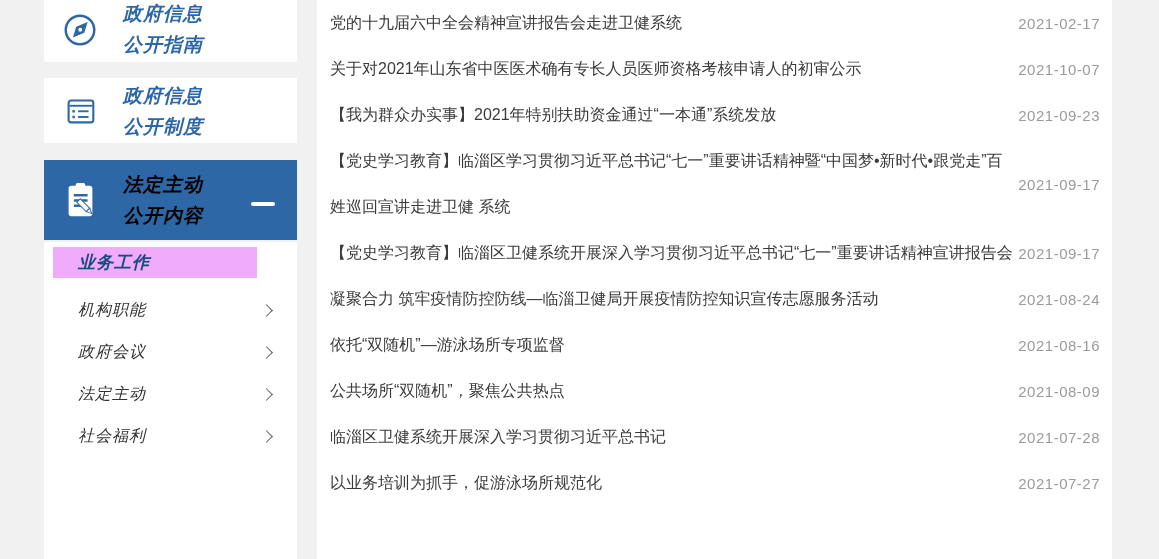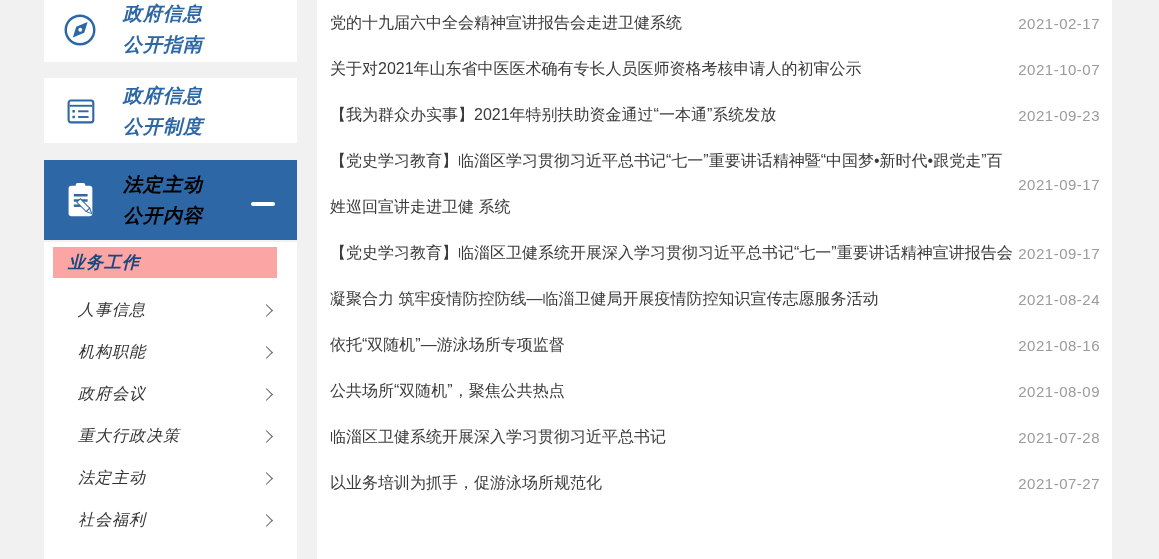--- a/index.html
+++ b/index.html
@@ -34,22 +34,22 @@
   .collapse-dash {
     position:absolute; right:22px; top:42px; width:24px; height:4px;
     background:#ffffff; border-radius:2px;
   }
 
   #submenu {
     position:absolute; top:242px; left:0; width:253px; height:317px;
     background:#ffffff; overflow:hidden;
   }
   .active-row {
-    margin:5px 0 0 9px; width:224px; height:31px; background:#fca5a5;
-    display:flex; align-items:center; padding-left:15px;
+    margin:5px 0 0 9px; width:204px; height:31px; background:#f0abfc;
+    display:flex; align-items:center; padding-left:25px;
     font-size:17px; font-weight:bold; color:#17497e; letter-spacing:1px;
     cursor:pointer;
   }
   .menu-list { margin-top:11px; }
   .menu-item {
     height:42px; display:flex; align-items:center; justify-content:space-between;
     padding:0 26px 0 34px; font-size:16px; color:#333333; letter-spacing:1px;
     cursor:pointer;
   }
   .chevron {
@@ -133,40 +133,32 @@
         <span>法定主动</span><br>
         <span>公开内容</span>
       </span>
     </div>
     <span class="collapse-dash"></span>
   </div>
 
   <div id="submenu">
     <div class="active-row">业务工作</div>
     <div class="menu-list" id="menu-list">
-  <div class="menu-item">
-    <span class="menu-label">人事信息</span>
-    <span class="chevron"></span>
-  </div>
 
   <div class="menu-item">
     <span class="menu-label">机构职能</span>
     <span class="chevron"></span>
   </div>
 
 
   <div class="menu-item">
     <span class="menu-label">政府会议</span>
     <span class="chevron"></span>
   </div>
 
-  <div class="menu-item">
-    <span class="menu-label">重大行政决策</span>
-    <span class="chevron"></span>
-  </div>
 
   <div class="menu-item">
     <span class="menu-label">法定主动</span>
     <span class="chevron"></span>
   </div>
 
   <div class="menu-item">
     <span class="menu-label">社会福利</span>
     <span class="chevron"></span>
   </div>

